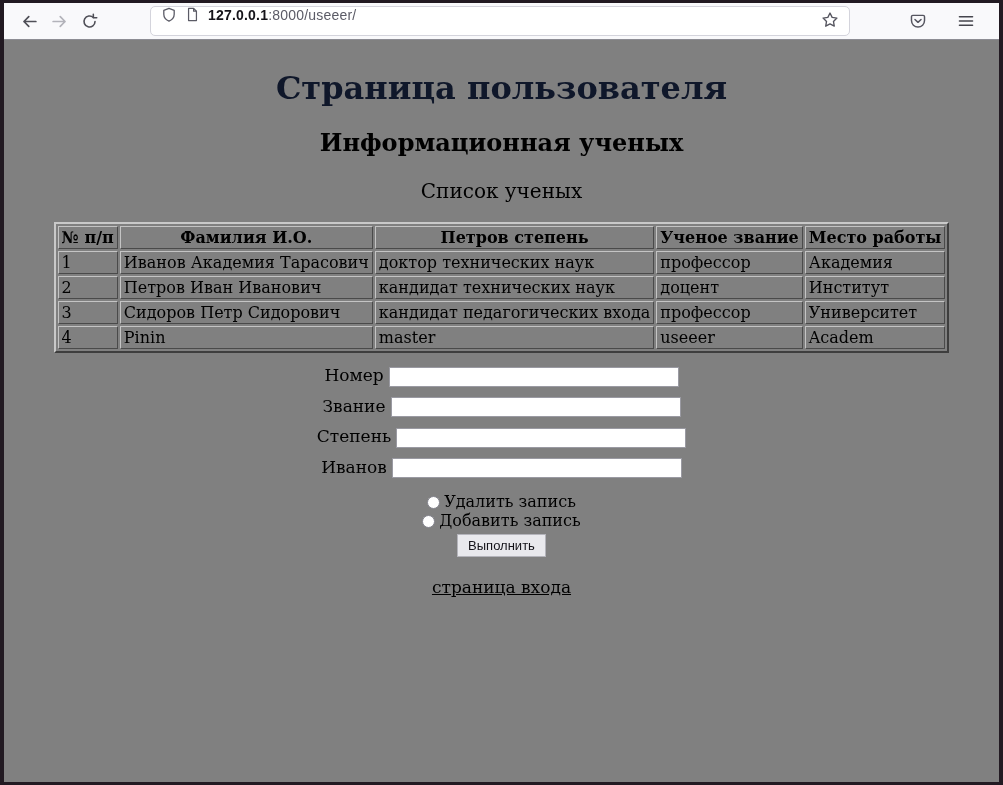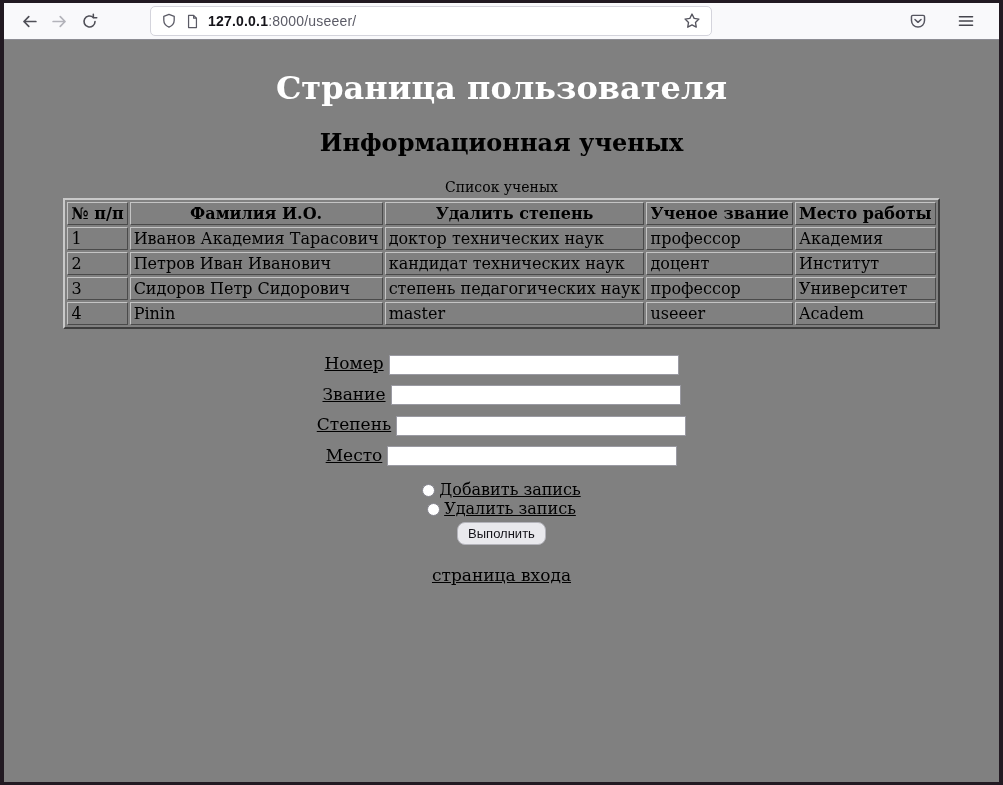--- a/index.html
+++ b/index.html
@@ -23,64 +23,64 @@
     padding:0 12px 0 10px;
     font-family:"Liberation Sans", sans-serif;
   }
   .nav-btn {
     width:30px; height:30px; border:none; background:transparent;
     display:flex; align-items:center; justify-content:center;
     border-radius:4px; cursor:pointer; flex:0 0 auto;
   }
   .urlbar {
     margin-left:46px;
-    width:562px; height:30px;
+    width:700px; height:30px;
     background:#ffffff;
     border:1px solid #d4d4dc;
     border-radius:5px;
-    display:flex; align-items:center;
+    display:flex; align-items:flex-start;
     padding:0 6px 0 10px;
     font-size:14px;
   }
   .urlbar .icon { display:flex; align-items:center; margin-right:8px; }
   .url-text { color:#5b5b66; white-space:nowrap; letter-spacing:.2px; }
   .url-host { color:#15141a; font-weight:700; }
   .star-btn {
     margin-left:auto; width:26px; height:26px; border:none; background:transparent;
     display:flex; align-items:center; justify-content:center; cursor:pointer;
   }
   .right-tools { margin-left:auto; display:flex; align-items:center; gap:18px; padding-right:6px; }
 
   
   .content {
     flex:1 1 auto; background:#808080; color:#000;
     padding:8px; text-align:center; overflow:hidden;
   }
-  h1.page-title { font-size:32px; font-weight:700; color:#ffffff; margin:21px 0; }
+  h1.page-title { font-size:32px; font-weight:700; color:#0f172a; margin:21px 0; }
   h2.page-subtitle { font-size:24px; font-weight:700; margin:20px 0 22px; }
 
   table.scholars {
     margin:0 auto;
     border-spacing:2px;
     border-width:2px; border-style:solid;
     border-color:#c9c9c9 #3e3e3e #3e3e3e #c9c9c9;
   }
-  table.scholars caption { font-size:14px; padding-bottom:3px; }
+  table.scholars caption { font-size:20px; padding-bottom:19px; }
   table.scholars th, table.scholars td {
     border-width:1px; border-style:solid;
     border-color:#c4c4c4 #4a4a4a #4a4a4a #c4c4c4;
     padding:1px 3px;
     font-size:16px;
     white-space:nowrap;
   }
   table.scholars th { font-weight:700; text-align:center; }
   table.scholars td { text-align:left; }
   td.num-col { min-width:55px; }
 
-  form.record-form { margin-top:24px;text-decoration:underline; }
+  form.record-form { margin-top:12px; }
   .form-row { margin:9px 0; font-size:17px; }
   .form-row label { margin-right:5px; }
   .form-row input[type=text] {
     width:290px; height:20px;
     background:#ffffff;
     border:1px solid #9a9aa2;
     font-size:14px; padding:0 4px;
     vertical-align:middle;
   }
   .radio-group { margin-top:14px; }
@@ -88,21 +88,21 @@
   .radio-row input[type=radio] {
     -webkit-appearance:none; appearance:none;
     width:13px; height:13px; border-radius:50%;
     background:#ffffff; border:1px solid #83838c;
     vertical-align:-2px; margin-right:4px;
   }
   .submit-btn {
     margin-top:4px;
     font-family:"Liberation Sans", sans-serif; font-size:13px;
     background:#e9e9ed; color:#15141a;
-    border:1px solid #b4b4bb; border-radius:8px;
+    border:1px solid #b4b4bb; border-radius:0;
     padding:3px 10px; cursor:pointer;
   }
   .login-link-wrap { margin-top:20px; font-size:17px; }
   .login-link { color:#000000; text-decoration:underline; }
 </style>
 </head>
 <body>
 
 <div class="window">
 
@@ -162,21 +162,21 @@
   <div class="content">
     <h1 class="page-title">Страница пользователя</h1>
     <h2 class="page-subtitle">Информационная ученых</h2>
 
     <table class="scholars">
       <caption>Список ученых</caption>
       <thead>
         <tr>
           <th>№ п/п</th>
           <th>Фамилия И.О.</th>
-          <th>Удалить степень</th>
+          <th>Петров степень</th>
           <th>Ученое звание</th>
           <th>Место работы</th>
         </tr>
       </thead>
       <tbody>
         <tr>
           <td class="num-col">1</td>
           <td>Иванов Академия Тарасович</td>
           <td>доктор технических наук</td>
           <td>профессор</td>
@@ -185,21 +185,21 @@
         <tr>
           <td class="num-col">2</td>
           <td>Петров Иван Иванович</td>
           <td>кандидат технических наук</td>
           <td>доцент</td>
           <td>Институт</td>
         </tr>
         <tr>
           <td class="num-col">3</td>
           <td>Сидоров Петр Сидорович</td>
-          <td>степень педагогических наук</td>
+          <td>кандидат педагогических входа</td>
           <td>профессор</td>
           <td>Университет</td>
         </tr>
         <tr>
           <td class="num-col">4</td>
           <td>Pinin</td>
           <td>master</td>
           <td>useeer</td>
           <td>Academ</td>
         </tr>
@@ -210,29 +210,29 @@
       <div class="form-row">
         <label>Номер</label><input type="text" value="" style="">
       </div>
       <div class="form-row">
         <label>Звание</label><input type="text" value="" style="">
       </div>
       <div class="form-row">
         <label>Степень</label><input type="text" value="" style="">
       </div>
       <div class="form-row">
-        <label>Место</label><input type="text" value="" style="">
+        <label>Иванов</label><input type="text" value="" style="">
       </div>
 
       <div class="radio-group">
         <div class="radio-row">
-          <input type="radio" name="operation" style=""><span>Добавить запись</span>
+          <input type="radio" name="operation" style=""><span>Удалить запись</span>
         </div>
         <div class="radio-row">
-          <input type="radio" name="operation" style=""><span>Удалить запись</span>
+          <input type="radio" name="operation" style=""><span>Добавить запись</span>
         </div>
       </div>
 
       <button class="submit-btn">Выполнить</button>
     </form>
 
     <div class="login-link-wrap">
       <a href="#" class="login-link">страница входа</a>
     </div>
   </div>

